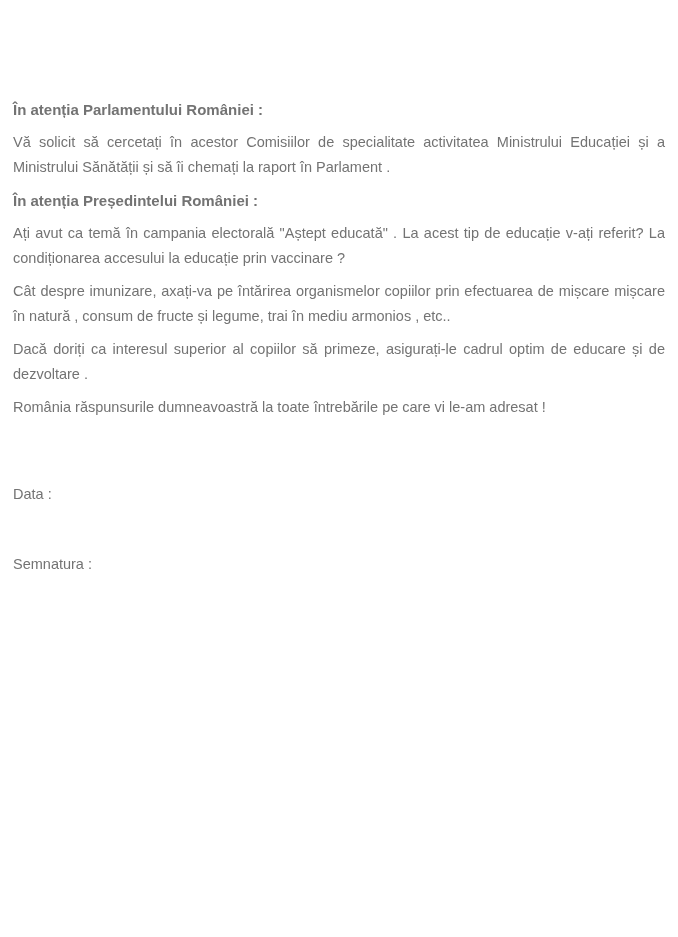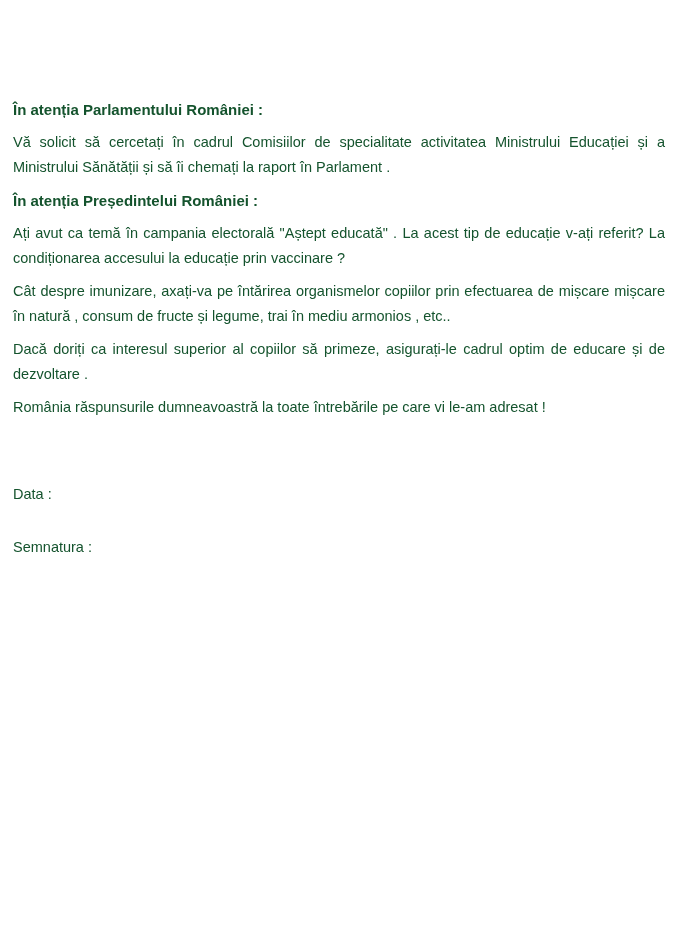--- a/index.html
+++ b/index.html
@@ -10,52 +10,52 @@
   .page {
     position: relative;
     box-sizing: border-box;
     width: 678px;
     height: 937px;
     background: #ffffff;
     padding: 97px 13px 0 13px;
     font-family: "Liberation Sans", "DejaVu Sans", sans-serif;
     font-size: 14.5px;
     line-height: 25px;
-    color: #14532d;
+    color: #737373;
     overflow: hidden;
   }
   .heading {
     margin: 0 0 8px 0;
     font-weight: bold;
     font-size: 15px;
     text-align: left;
   }
   .para {
     margin: 0 0 8px 0;
     text-align: justify;
   }
   .footer-label {
     margin: 0;
     text-align: left;
   }
   .footer-label.date {
     margin-top: 62px;
   }
   .footer-label.signature {
-    margin-top: 28px;
+    margin-top: 45px;
   }
 </style>
 </head>
 <body>
 
 <div class="page">
 
   <p class="heading">În atenția Parlamentului României :</p>
 
-  <p class="para">Vă solicit să cercetați în cadrul Comisiilor de specialitate activitatea Ministrului Educației și a Ministrului Sănătății și să îi chemați la raport în Parlament .</p>
+  <p class="para">Vă solicit să cercetați în acestor Comisiilor de specialitate activitatea Ministrului Educației și a Ministrului Sănătății și să îi chemați la raport în Parlament .</p>
 
   <p class="heading">În atenția Președintelui României :</p>
 
   <p class="para">Ați avut ca temă în campania electorală "Aștept educată" . La acest tip de educație v-ați referit? La condiționarea accesului la educație prin vaccinare ?</p>
 
 
 
   <p class="para">Cât despre imunizare, axați-va pe întărirea organismelor copiilor prin efectuarea de mișcare mișcare în natură , consum de fructe și legume, trai în mediu armonios , etc..</p>
 
   <p class="para">Dacă doriți ca interesul superior al copiilor să primeze, asigurați-le cadrul optim de educare și de dezvoltare .</p>

